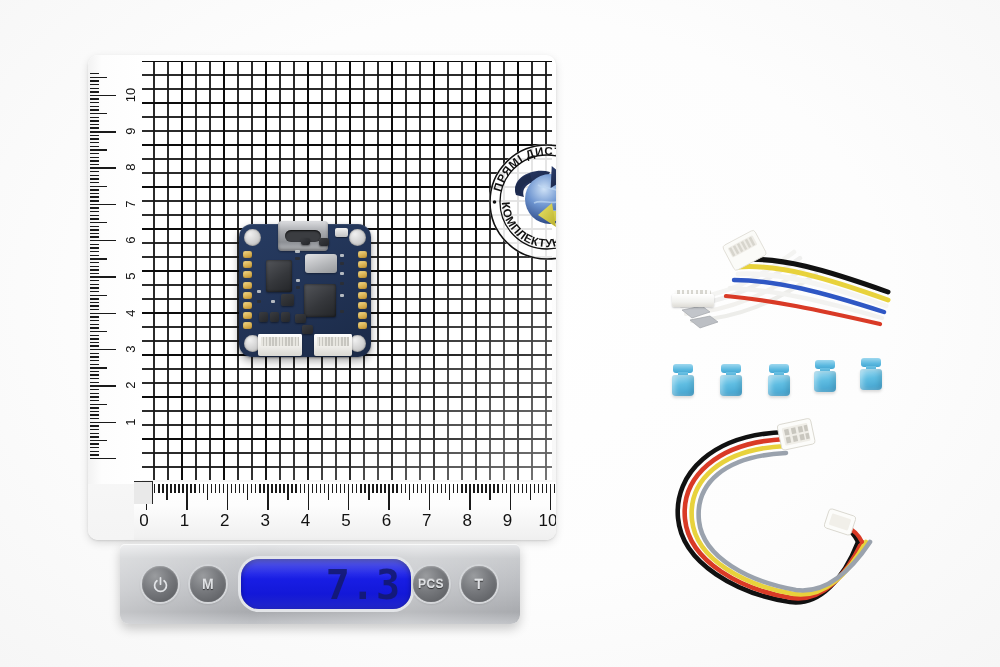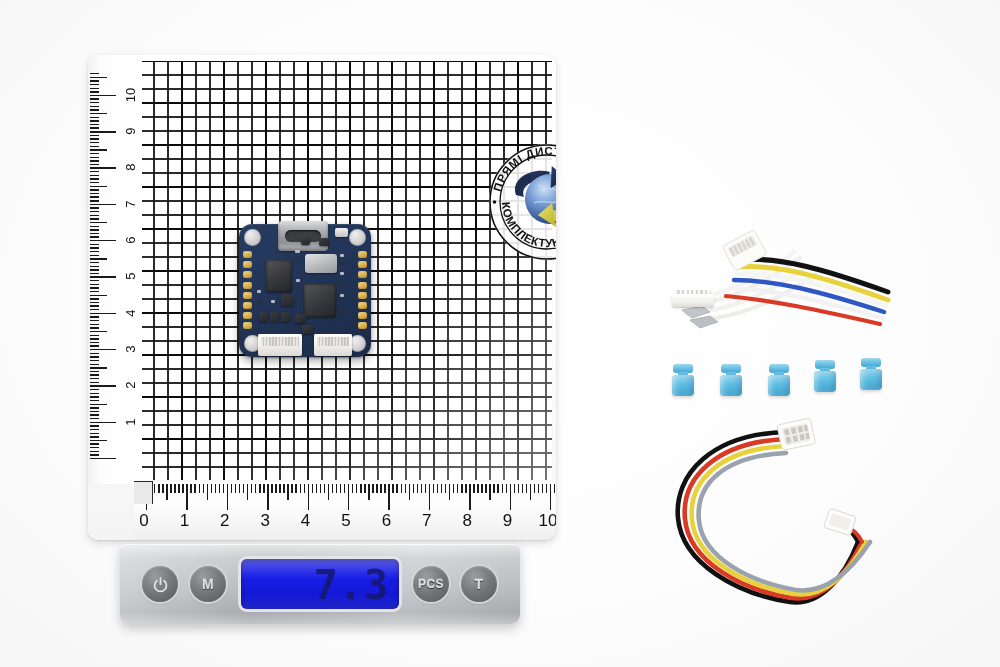--- a/index.html
+++ b/index.html
@@ -111,21 +111,21 @@
     box-shadow:0 5px 11px rgba(0,0,0,.2), inset 0 1px 0 rgba(255,255,255,.7);
   }
   .scale .face{position:absolute;inset:0;border-radius:5px 5px 9px 9px;
     background:linear-gradient(100deg, rgba(255,255,255,.35) 0%, rgba(255,255,255,0) 35%, rgba(255,255,255,.22) 72%, rgba(255,255,255,0) 100%);}
   .sbtn{position:absolute;top:22px;width:36px;height:36px;border-radius:50%;
     background:radial-gradient(circle at 36% 28%,#9a9c9f 0%,#77797d 45%,#55575b 100%);
     box-shadow:0 0 0 2px #d4d6d9, 0 1px 3px rgba(0,0,0,.45), inset 0 1px 2px rgba(255,255,255,.25);
     display:flex;align-items:center;justify-content:center;
     color:#dfe1e4;font-size:14px;font-weight:700;letter-spacing:.5px;
     text-shadow:0 1px 1px rgba(0,0,0,.6), 0 -1px 0 rgba(255,255,255,.25);}
-  .lcd{position:absolute;left:121px;top:15px;width:158px;height:50px;border-radius:6px;
+  .lcd{position:absolute;left:121px;top:15px;width:170px;height:50px;border-radius:18px;
     background:linear-gradient(180deg,#2a2fe0 0%,#1a1fe8 30%,#1318d8 70%,#2126c9 100%);
     box-shadow:0 0 0 3px #e3e5e8, inset 0 2px 5px rgba(0,0,0,.35);
     overflow:hidden;}
   .lcd .gloss{position:absolute;left:0;top:0;right:0;height:40%;
     background:linear-gradient(180deg,rgba(255,255,255,.22),rgba(255,255,255,0));}
   .lcd .val{position:absolute;right:10px;top:4px;font-size:40px;line-height:44px;
     color:#141a6e;font-family:"DejaVu Sans Mono", monospace;font-weight:700;
     letter-spacing:1px;opacity:.88;}
   .housing8{position:absolute;left:672px;top:290px;width:42px;height:20px;}
   .housing8 .body{position:absolute;left:0;top:4px;width:42px;height:13px;border-radius:2px;

